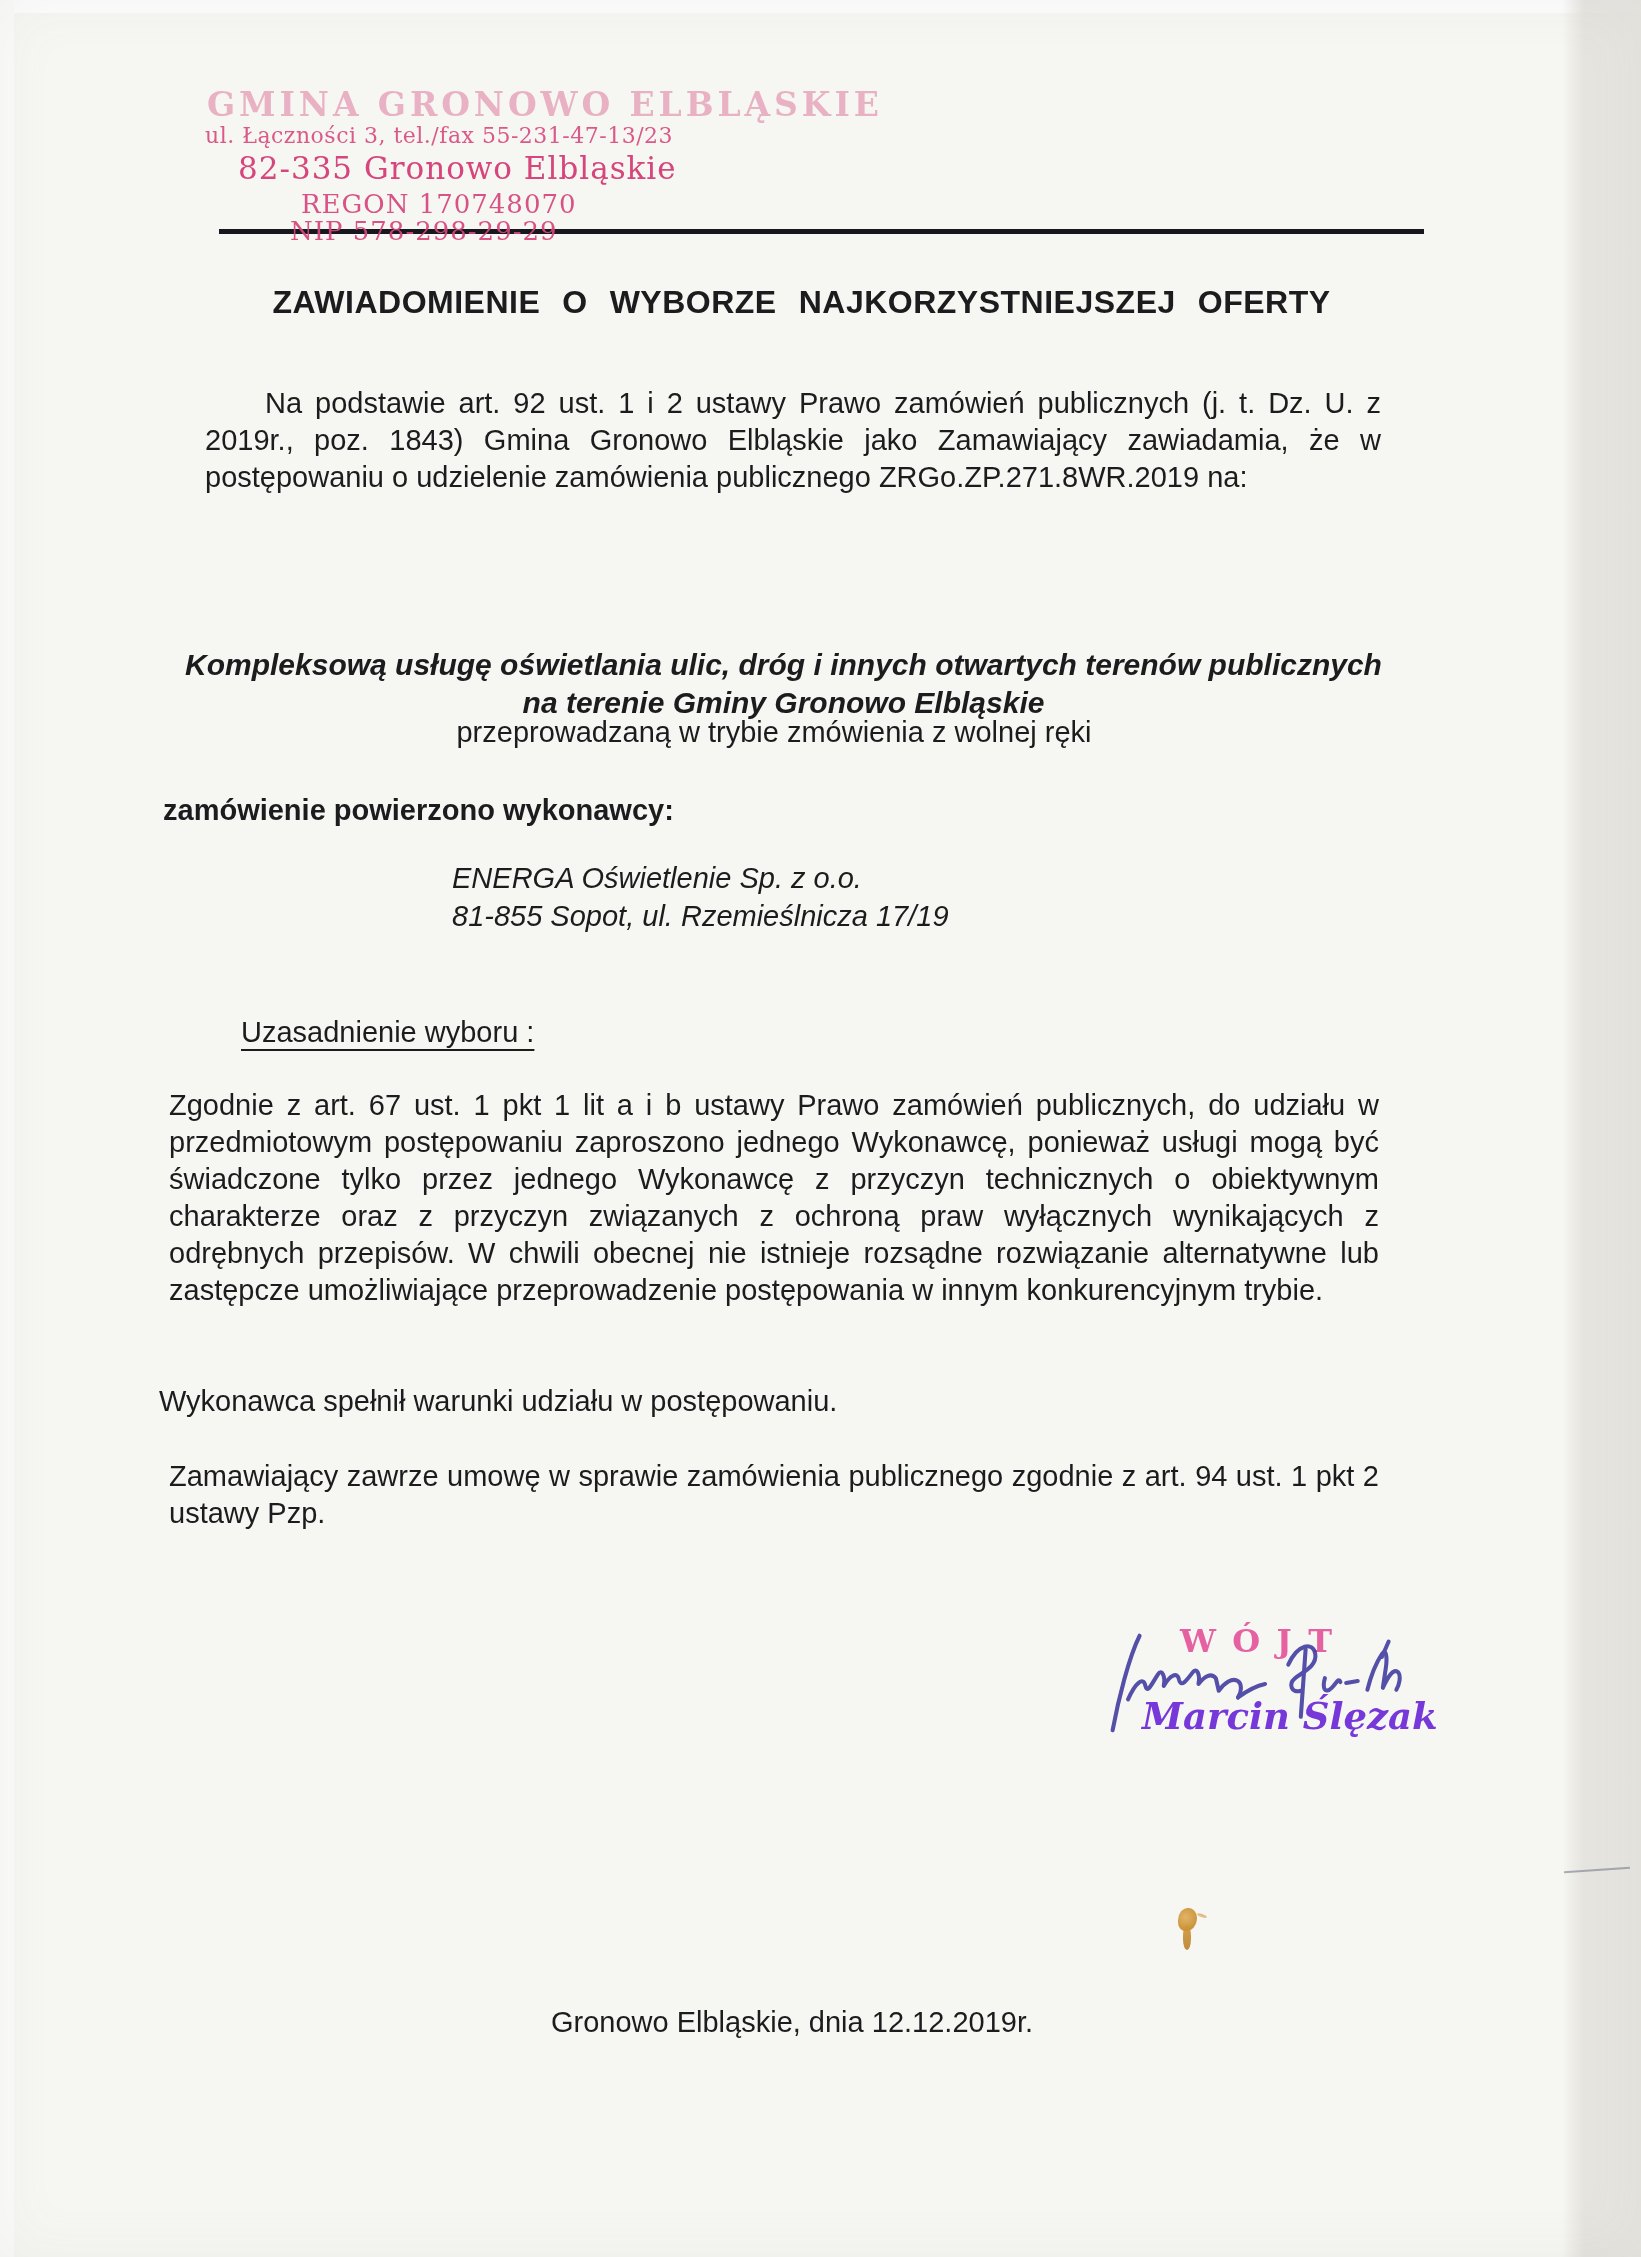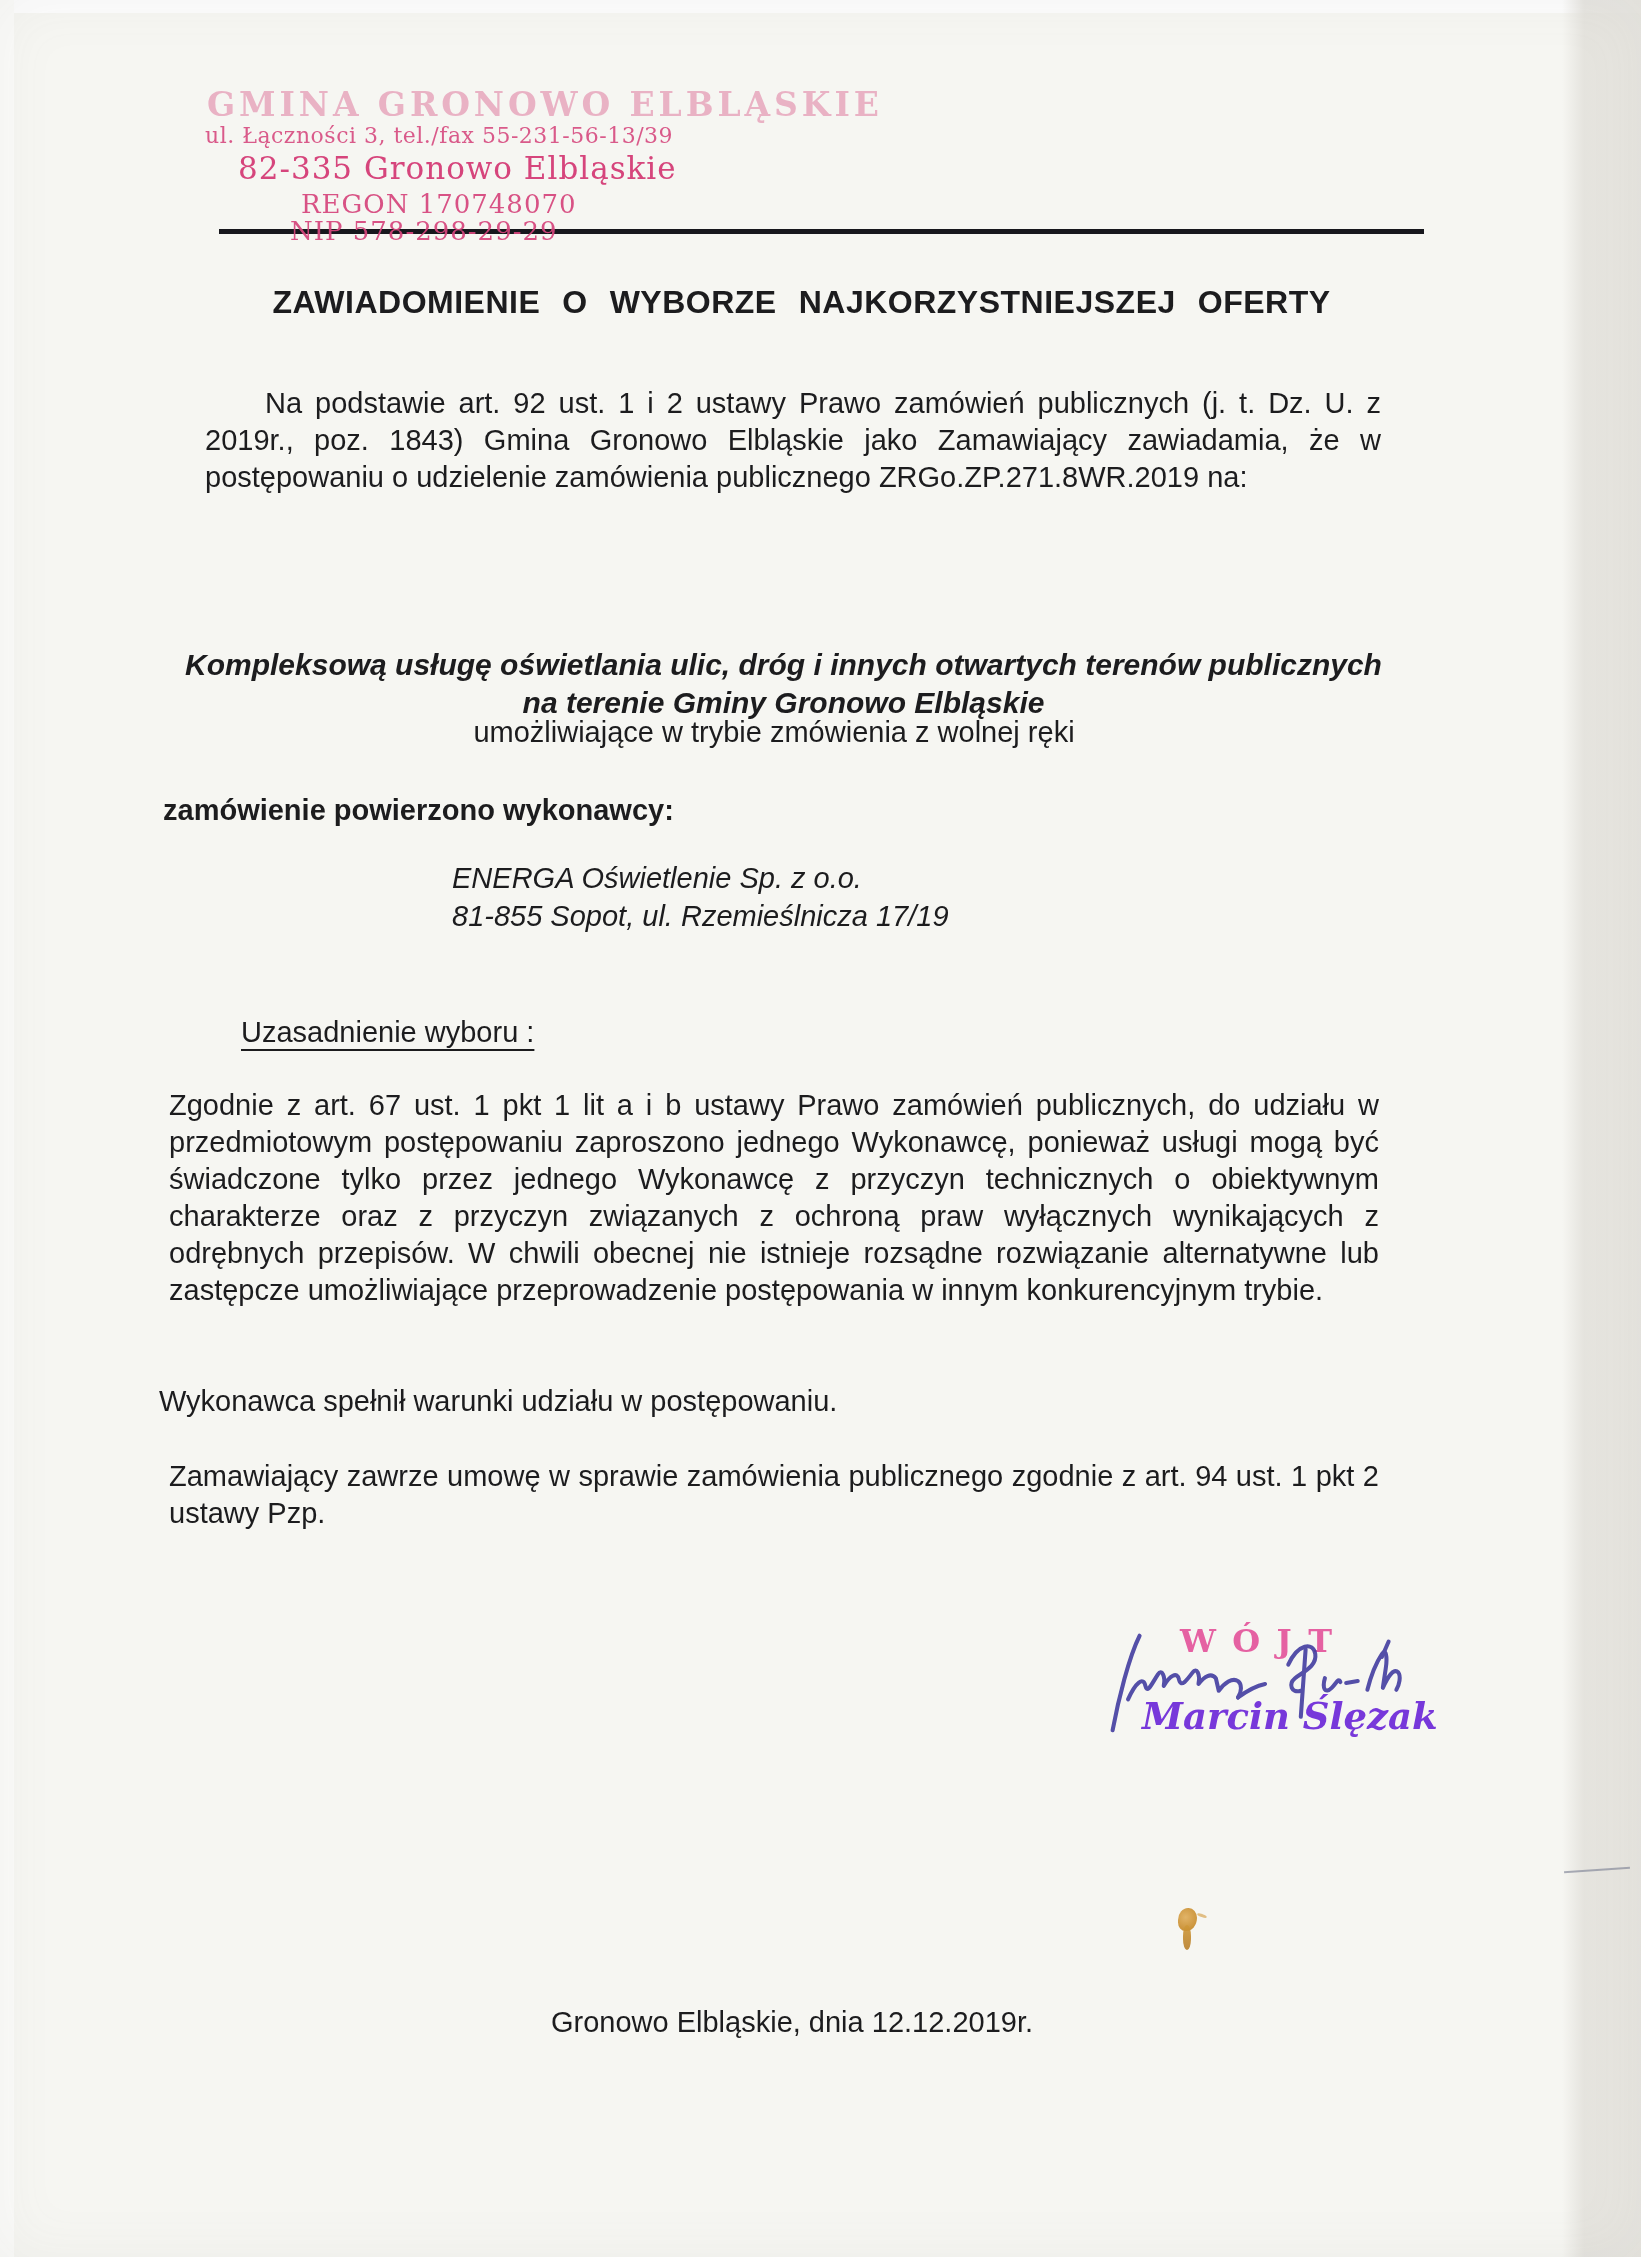--- a/index.html
+++ b/index.html
@@ -72,34 +72,34 @@
 </head>
 <body>
 
 <div class="screenshot">
 
   <div class="edge-top"></div>
   <div class="edge-left"></div>
   <div class="edge-right-band"></div>
 
   <div class="stamp stamp-org">GMINA GRONOWO ELBLĄSKIE</div>
-  <div class="stamp stamp-address">ul. Łączności 3, tel./fax 55-231-56-13/39</div>
+  <div class="stamp stamp-address">ul. Łączności 3, tel./fax 55-231-47-13/23</div>
   <div class="stamp stamp-city">82-335 Gronowo Elbląskie</div>
   <div class="stamp stamp-regon">REGON 170748070</div>
   <div class="stamp stamp-nip">NIP 578-298-29-29</div>
 
   <div class="rule"></div>
 
   <div class="doc-title">ZAWIADOMIENIE O WYBORZE NAJKORZYSTNIEJSZEJ OFERTY</div>
 
   <div class="para p-intro">Na podstawie art. 92 ust. 1 i 2 ustawy Prawo zamówień publicznych (j. t. Dz. U. z 2019r., poz. 1843) Gmina Gronowo Elbląskie jako Zamawiający zawiadamia, że w postępowaniu o udzielenie zamówienia publicznego ZRGo.ZP.271.8WR.2019 na:</div>
 
   <div class="para p-subject">Kompleksową usługę oświetlania ulic, dróg i innych otwartych terenów publicznych na terenie Gminy Gronowo Elbląskie</div>
 
-  <div class="para p-procedure">umożliwiające w trybie zmówienia z wolnej ręki</div>
+  <div class="para p-procedure">przeprowadzaną w trybie zmówienia z wolnej ręki</div>
 
   <div class="para p-award-label">zamówienie powierzono wykonawcy:</div>
 
   <div class="para p-contractor">
     <div>ENERGA Oświetlenie Sp. z o.o.</div>
     <div>81-855 Sopot, ul. Rzemieślnicza 17/19</div>
   </div>
 
   <div class="para p-just-head">Uzasadnienie wyboru :</div>
 

